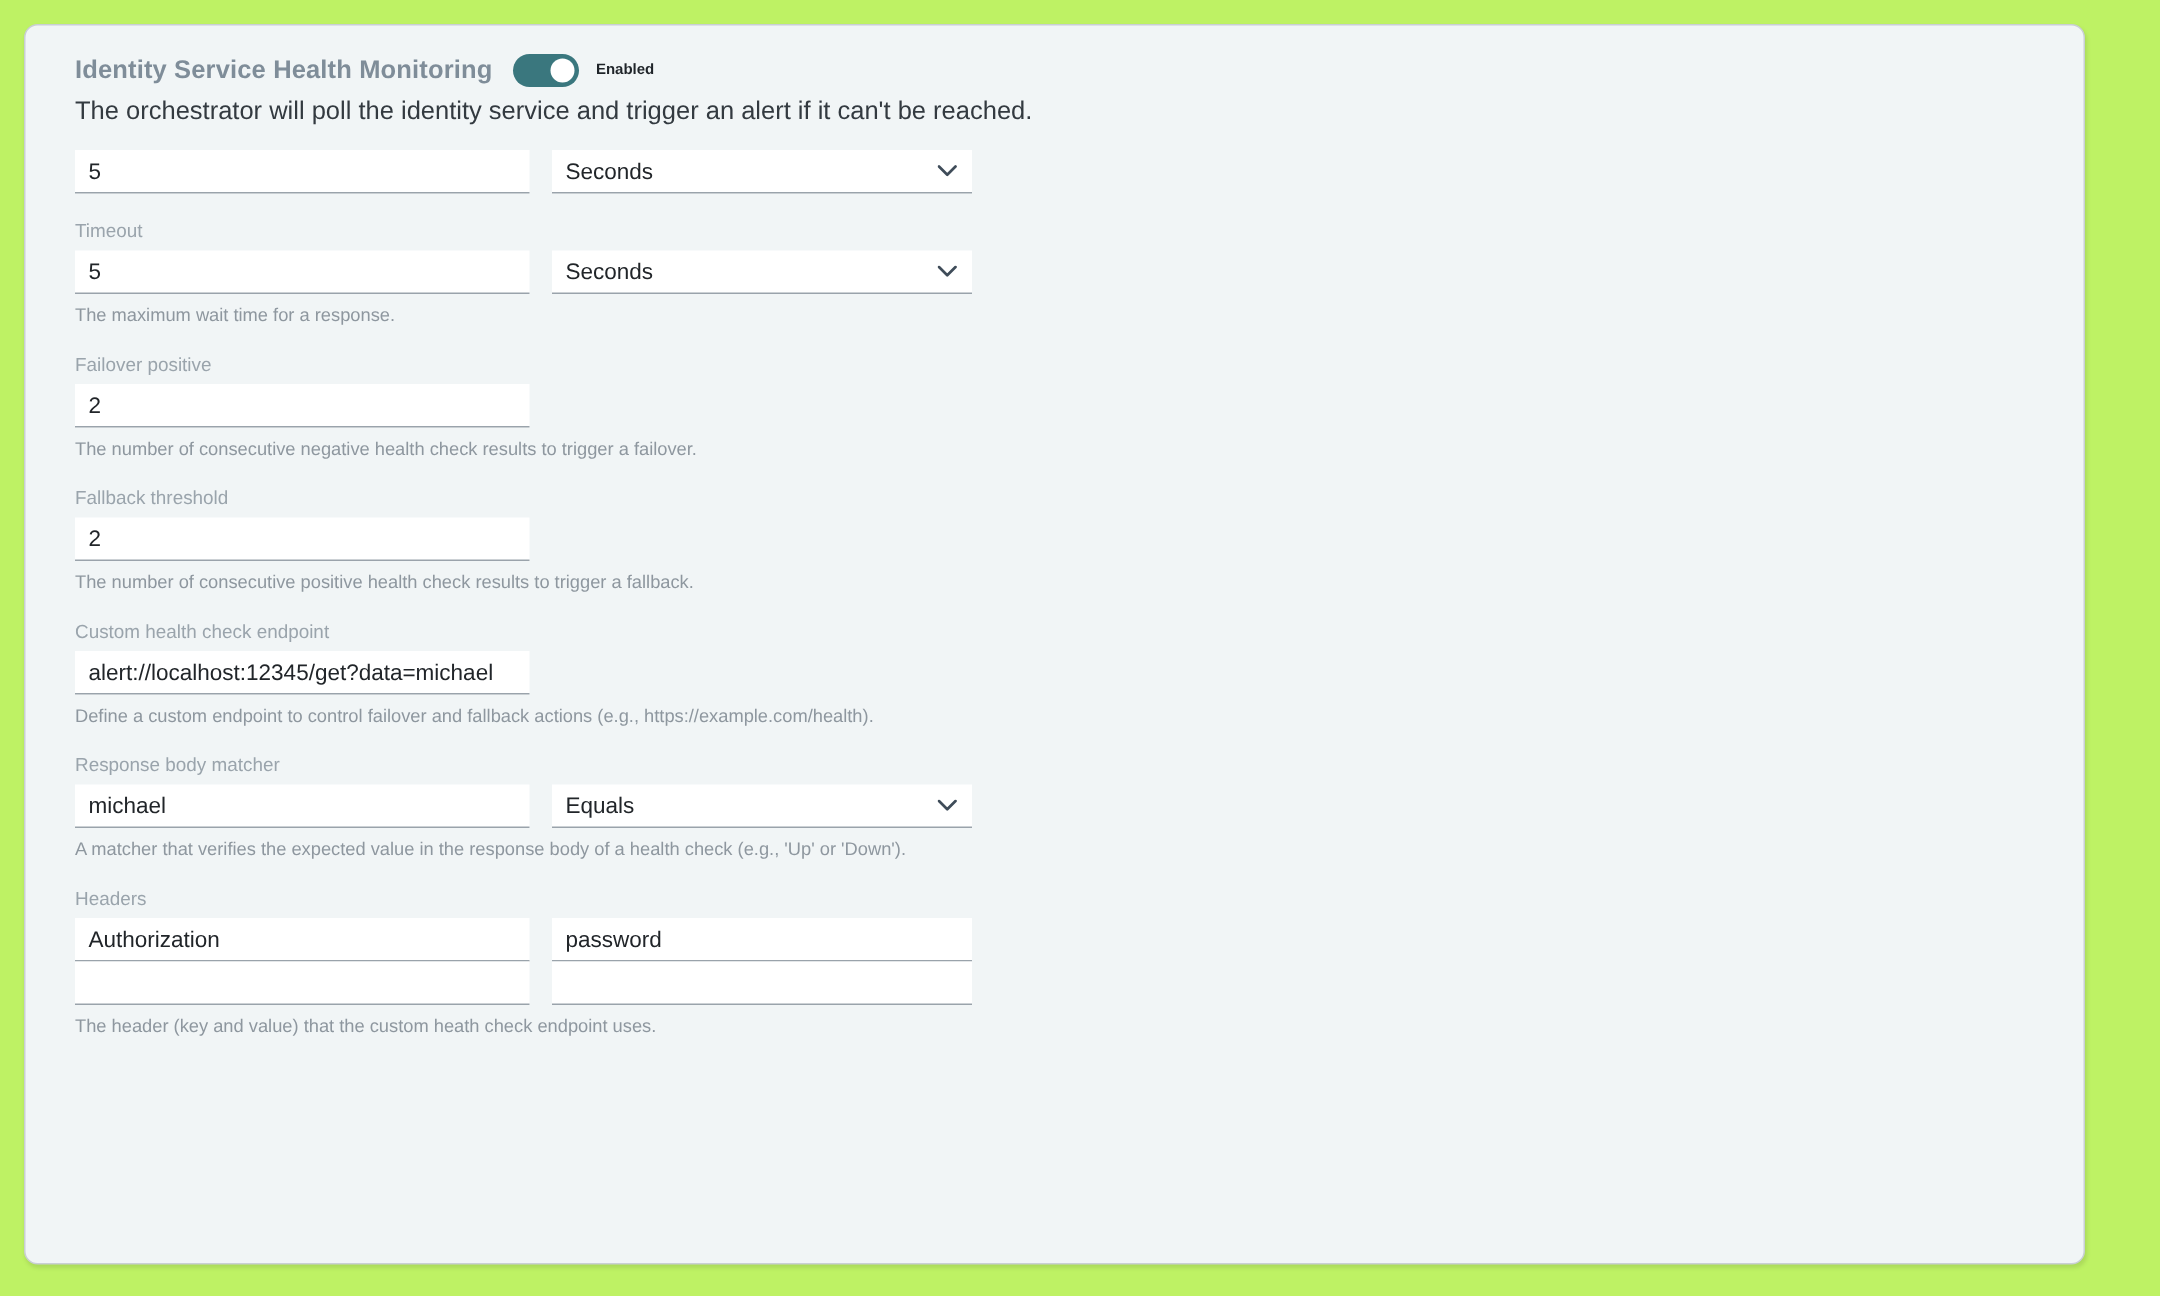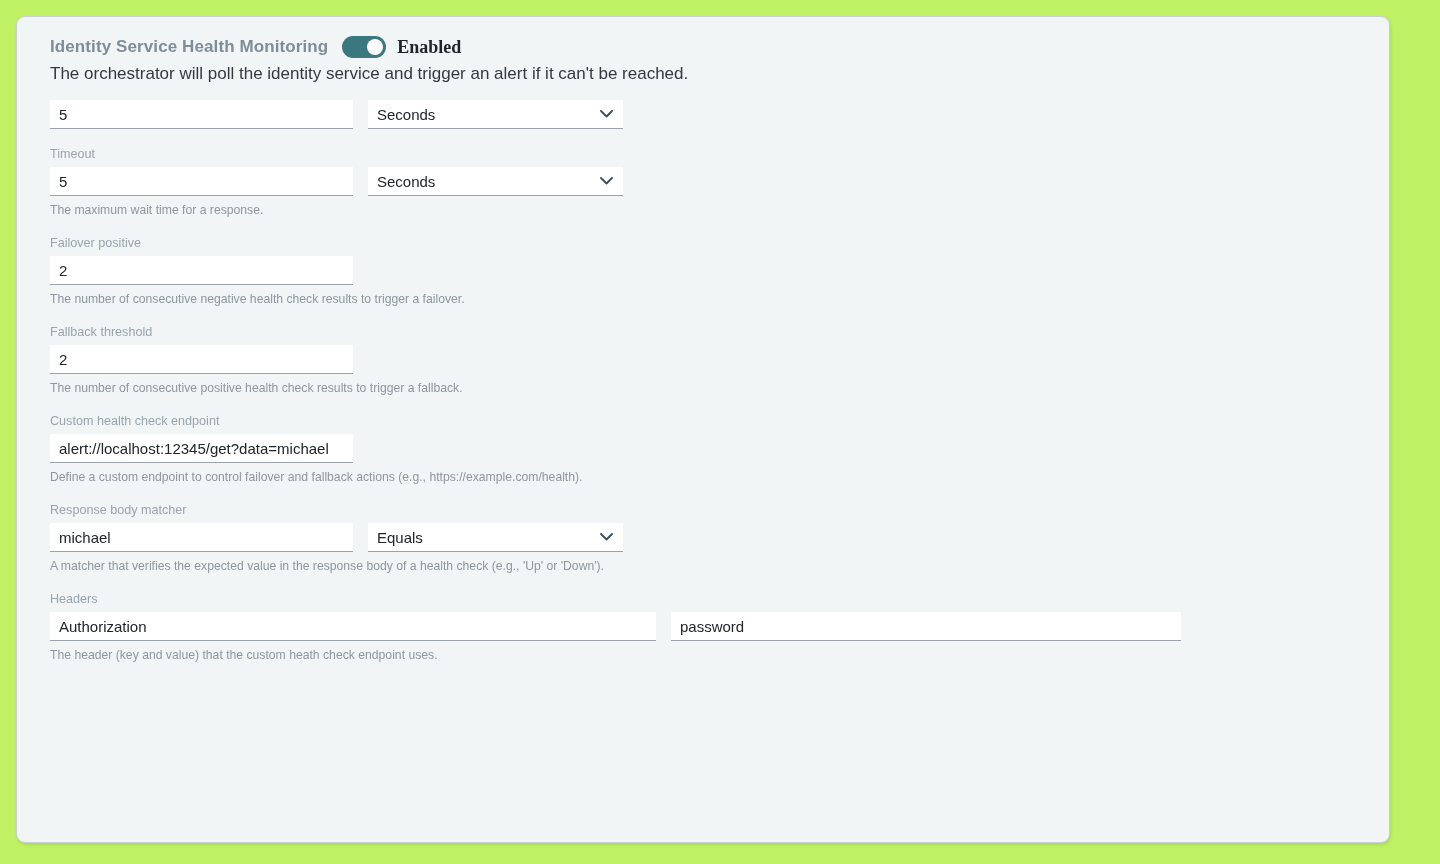--- a/index.html
+++ b/index.html
@@ -68,26 +68,25 @@
   .toggle .knob {
     position: absolute;
     top: 3px;
     left: 25px;
     width: 16px;
     height: 16px;
     border-radius: 50%;
     background: #ffffff;
   }
   .toggle-label {
-    font-size: 18px;
+    font-size: 10px;
     font-weight: bold;
     color: #1f2429;
     line-height: 26px;
     white-space: nowrap;
-    font-family: Liberation Serif, serif;
   }
 
   .card-desc {
     font-size: 17px;
     color: #333a40;
     line-height: 18px;
     margin-bottom: 17px;
     white-space: nowrap;
   }
 
@@ -118,42 +117,42 @@
     align-items: center;
     padding: 0 9px;
     font-size: 15px;
     color: #212529;
     font-family: "Liberation Sans", sans-serif;
     white-space: nowrap;
     overflow: hidden;
     cursor: text;
   }
   .inp.w-main  { width: 303px; }
-  .inp.w-unit  { width: 255px; padding-right: 34px; cursor: pointer; }
+  .inp.w-unit  { width: 280px; padding-right: 34px; cursor: pointer; }
 
   .chevron {
     position: absolute;
     right: 10px;
     top: 50%;
     transform: translateY(-50%);
     display: block;
     line-height: 0;
   }
   .chevron svg { display: block; }
 
   .help-text {
     font-size: 12.2px;
     color: #8e979f;
     line-height: 16px;
     margin-top: 6px;
     white-space: nowrap;
   }
 
   
-  .stack { display: flex; flex-direction: row; }
+  .stack { display: flex; flex-direction: column; }
   .stack .inp + .inp { margin-top: 0; }
 </style>
 </head>
 <body>
 
 <div class="page">
   <div class="card">
     <div class="card-inner">
 
       <div class="header-row">

